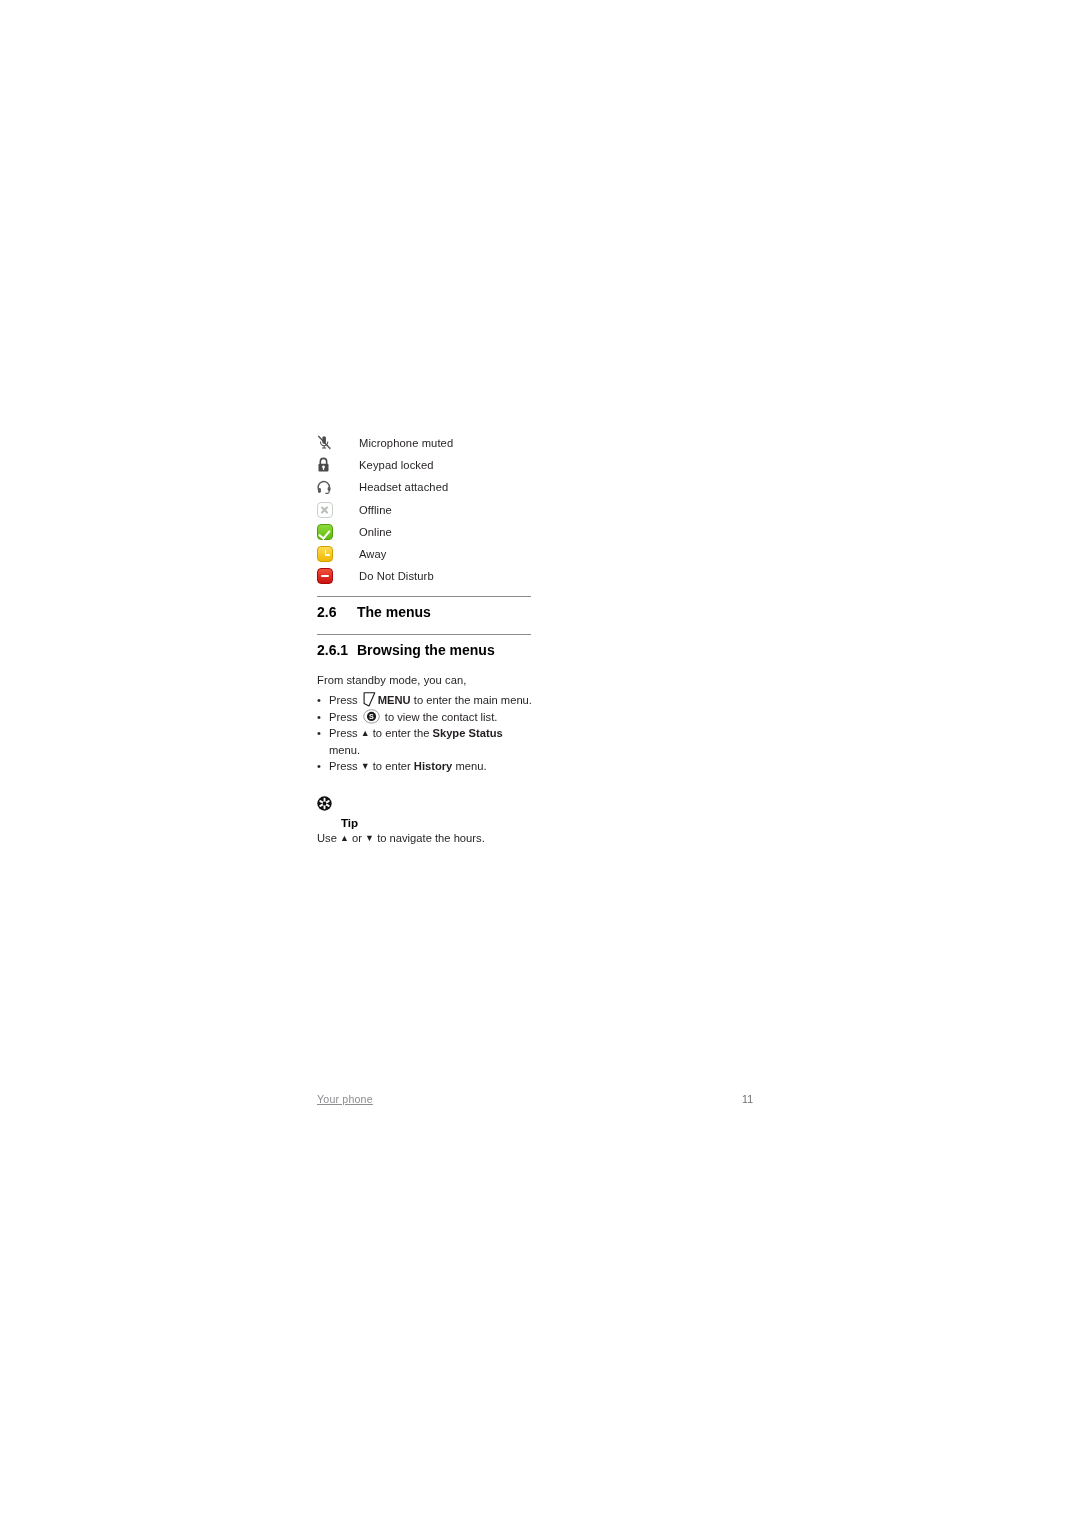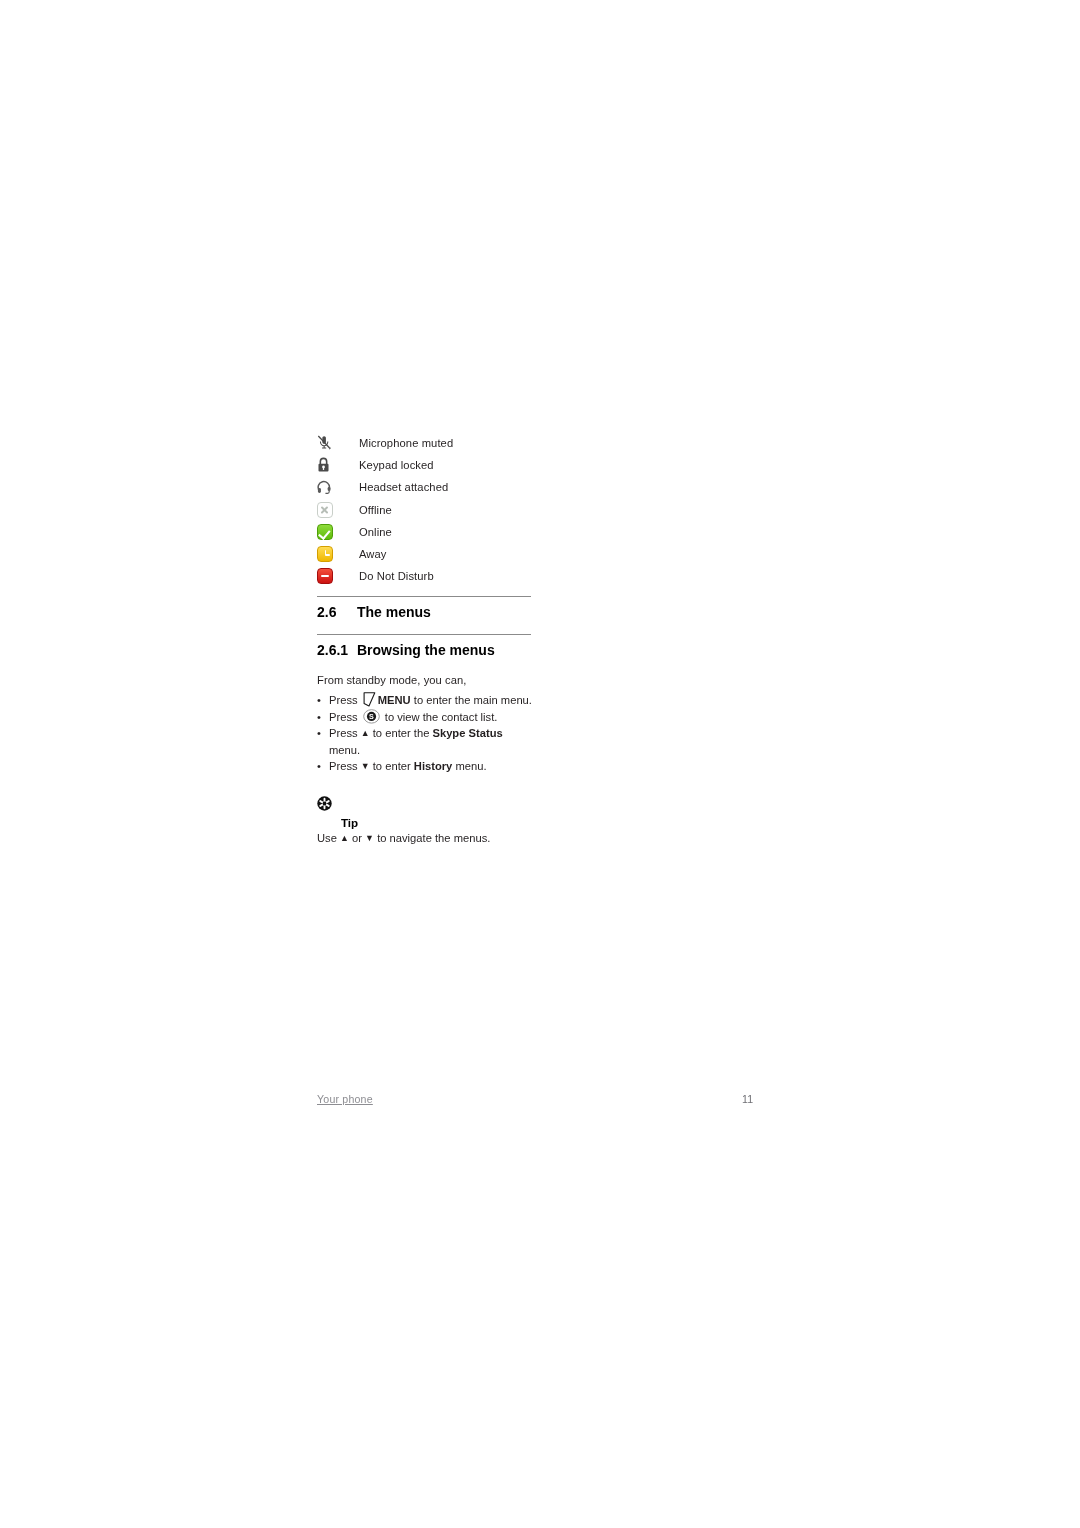--- a/index.html
+++ b/index.html
@@ -396,20 +396,20 @@
           <g stroke="#ffffff" stroke-width="1.9" stroke-linecap="round">
             <line x1="7.5" y1="2.7" x2="7.5" y2="12.3"></line>
             <line x1="3.3" y1="5.1" x2="11.7" y2="9.9"></line>
             <line x1="3.3" y1="9.9" x2="11.7" y2="5.1"></line>
           </g>
           <circle cx="7.5" cy="7.5" r="1.9" fill="#111111"></circle>
         </svg>
       </span>
       <span class="tip-label">Tip</span>
     </div>
-    <p class="tip-body"><span>Use </span><span class="tri">▲</span><span> or </span><span class="tri">▼</span><span> to navigate the menus.</span></p>
+    <p class="tip-body"><span>Use </span><span class="tri">▲</span><span> or </span><span class="tri">▼</span><span> to navigate the hours.</span></p>
 
   </div>
 
   <div class="footer-left">Your phone</div>
   <div class="footer-page">11</div>
 
 </div>
 
 </body></html>

